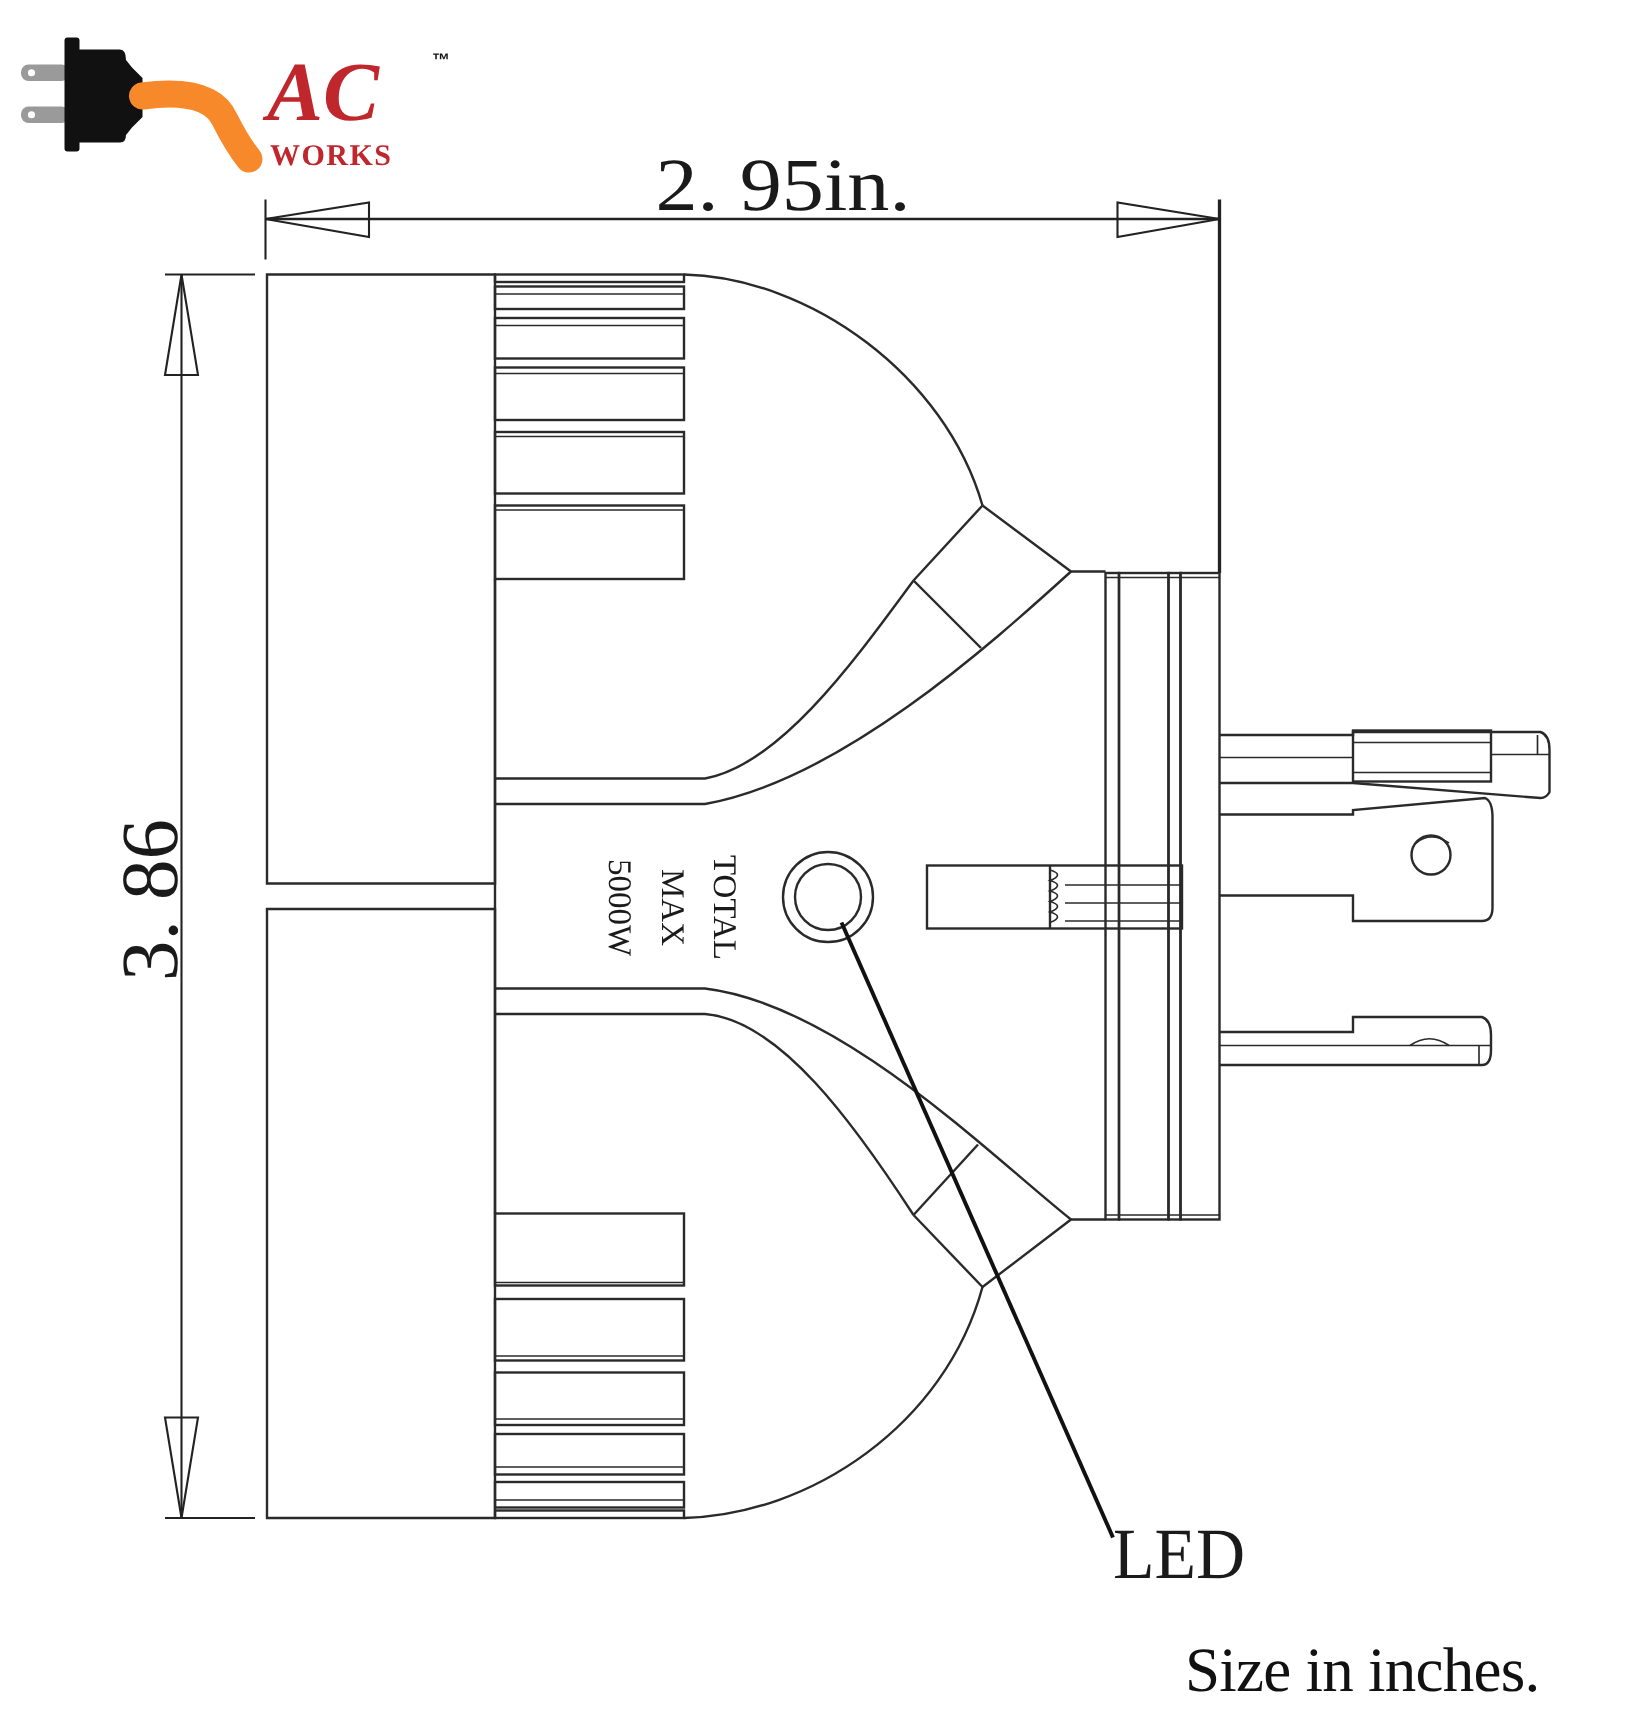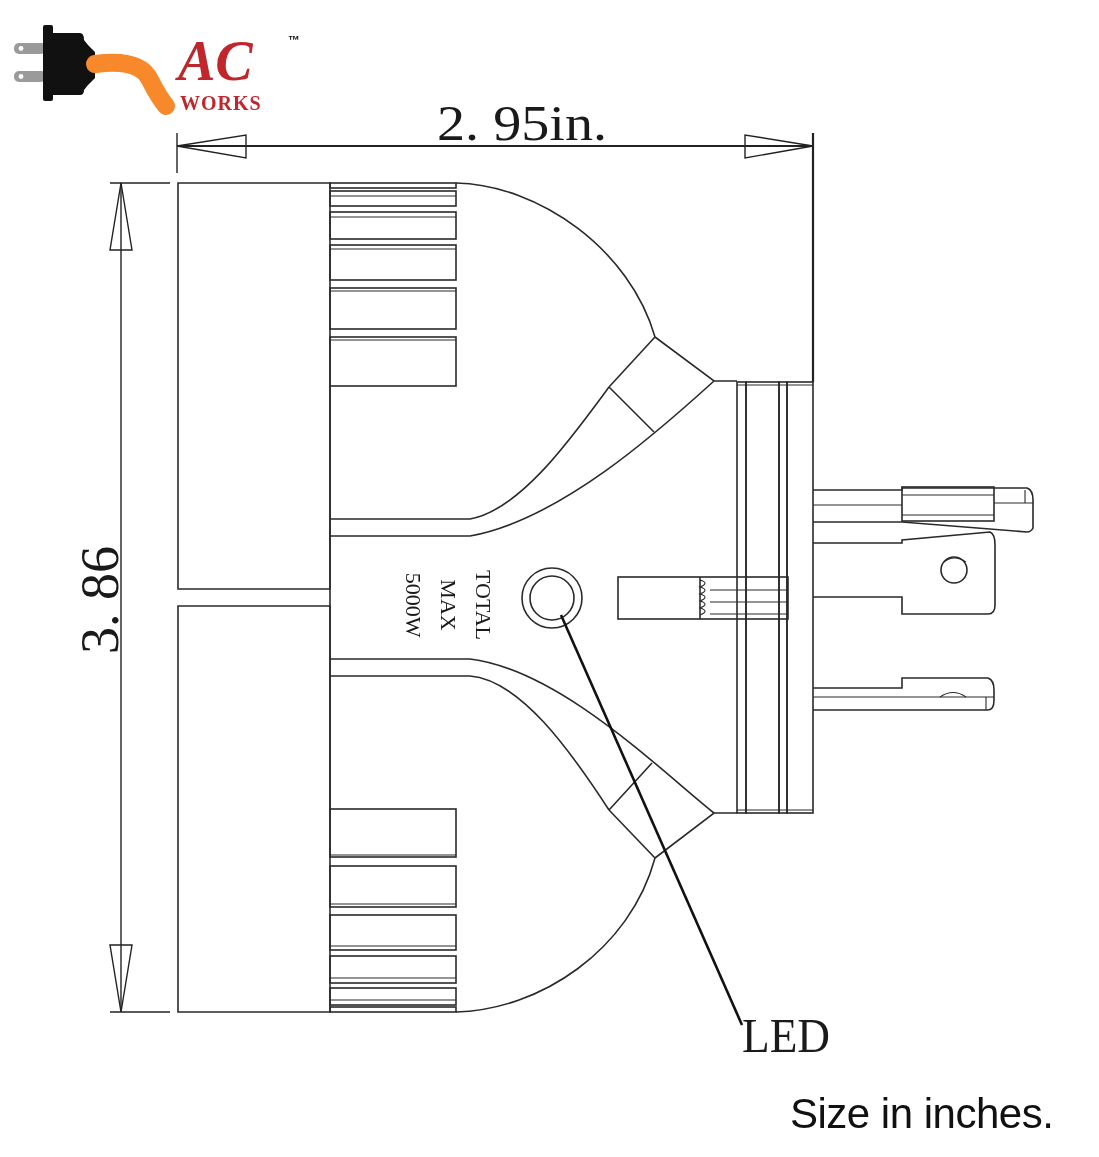--- a/index.html
+++ b/index.html
@@ -5,21 +5,21 @@
   html, body { margin: 0; padding: 0; background: #ffffff; }
   body { width: 1099px; height: 1157px; position: relative; overflow: hidden; font-family: "Liberation Sans", sans-serif; }
   svg { position: absolute; left: 0; top: 0; }
   .ln { fill: none; stroke: #2a2a2a; stroke-width: 1.6; }
   .lnT { fill: none; stroke: #2a2a2a; stroke-width: 1.1; }
   .lnB { fill: none; stroke: #111; stroke-width: 2.6; }
   .dim { fill: none; stroke: #222; stroke-width: 1.4; }
   .serif { font-family: "Liberation Serif", "DejaVu Serif", serif; fill: #1a1a1a; }
   .logo-ac { font-family: "Liberation Serif", serif; font-style: italic; font-weight: bold; fill: #c0272d; }
   .logo-works { font-family: "Liberation Serif", serif; font-weight: bold; fill: #c0272d; }
-  .caption { position: absolute; left: 790px; top: 1090px; font-family: Liberation Sans, sans-serif; font-size: 42px; color: #111; white-space: nowrap; letter-spacing: -0.5px; }
+  .caption { position: absolute; left: 790px; top: 1090px; font-family: Liberation Serif, serif; font-size: 42px; color: #111; white-space: nowrap; letter-spacing: -0.5px; }
 </style>
 </head>
 <body>
 
 <svg width="1099" height="1157" viewBox="0 0 1099 1157" xmlns="http://www.w3.org/2000/svg">
 
   <g>
 
     <g>
       <rect x="14" y="43" width="32" height="11" rx="5" fill="#9a9a9a"></rect>

